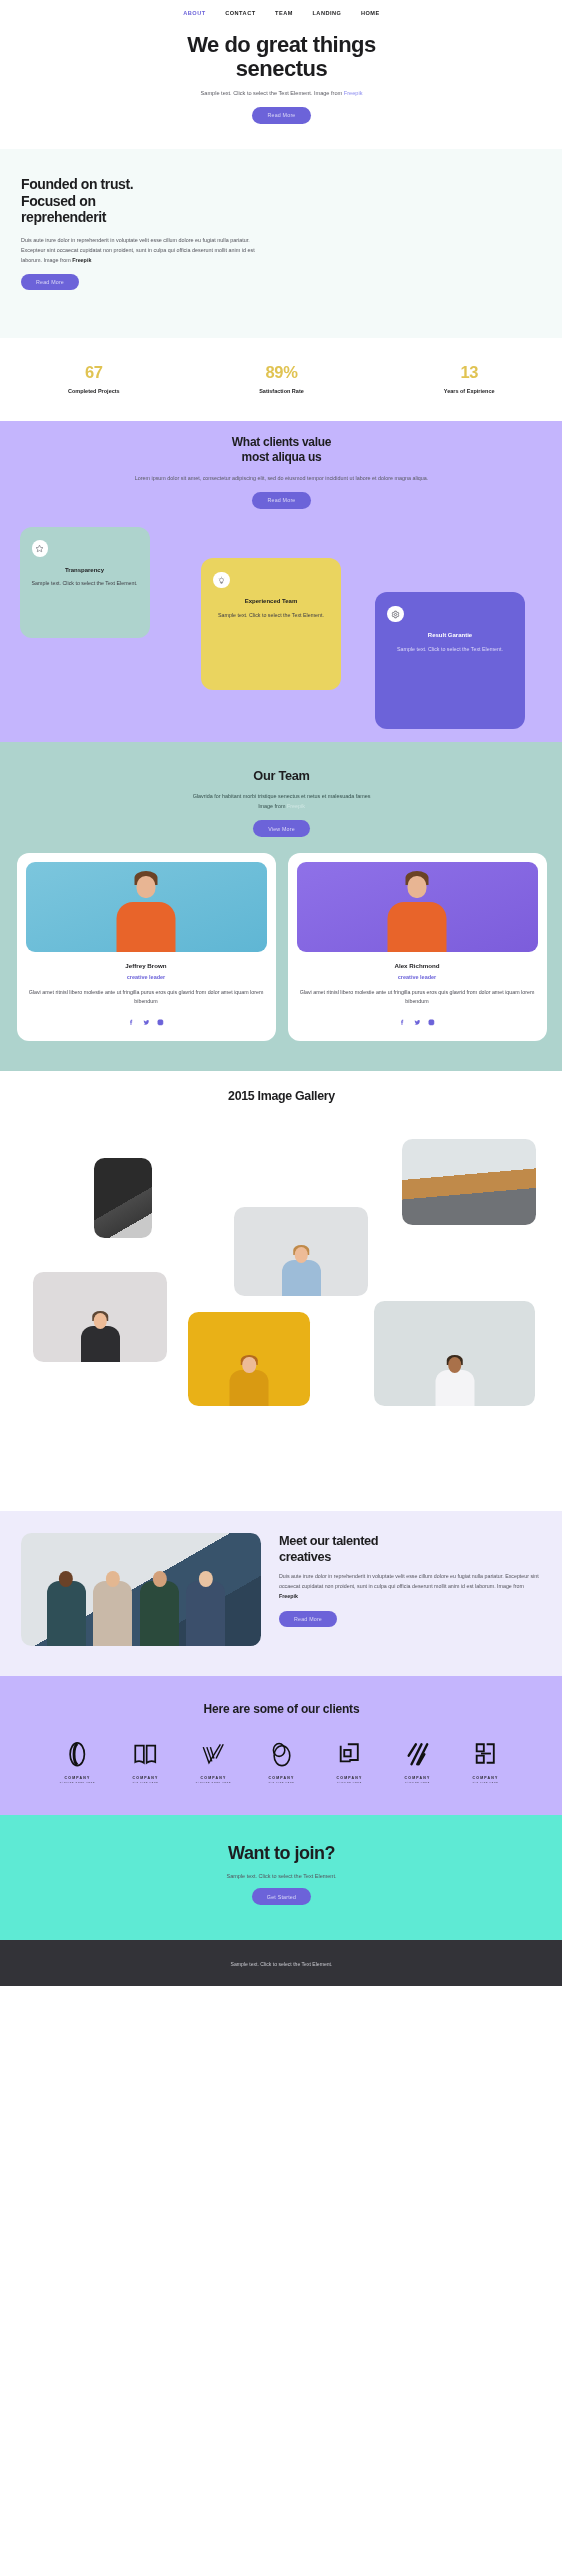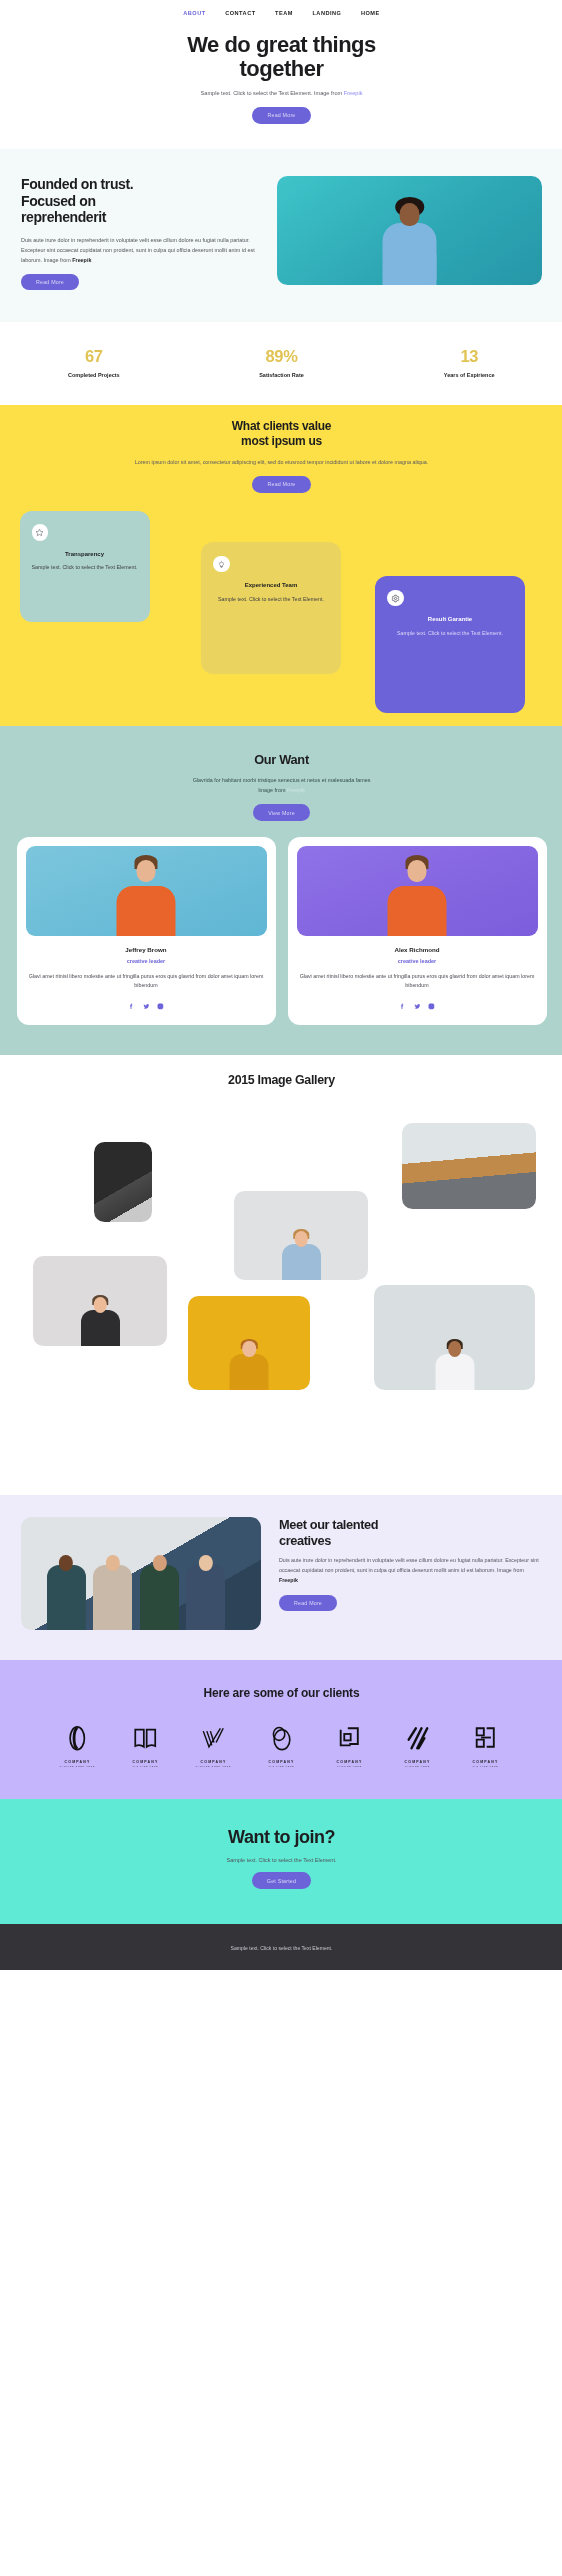--- a/index.html
+++ b/index.html
@@ -40,21 +40,21 @@
   }
   .sub a, .link { color:#8c8cf0; text-decoration:none; }
   .btn {
     display:inline-block; background:#6c63d9; color:#dcd9f7;
     font-size:5.3px; padding:5.3px 15px; border-radius:10.5px; margin-top:9px;
     border:none; cursor:pointer; font-family:inherit; letter-spacing:0.2px;
   }
 
   
   .founded { background:#f4faf9; padding:27px 0 31.5px; }
-  .founded-inner { display:flex; gap:16px; padding:0 21px; align-items:flex-start; }
+  .founded-inner { display:flex; gap:16px; padding:0 21px; align-items:flex-start;flex-direction:column; }
   .founded-left { width:240px; }
   .founded-left h2 {
     font-size:14px; line-height:1.18; font-weight:800; letter-spacing:-0.4px;
   }
   .founded-left p {
     font-size:5.4px; color:#54545c; line-height:1.85; margin-top:9px;
   }
   .founded-left p b { color:#1d1d1f; }
   .photo-card {
     flex:1; height:109px; border-radius:10.5px; overflow:hidden; position:relative;
@@ -73,21 +73,21 @@
   .pc-arm { position:absolute; bottom:0; width:12.8px; height:36px; background:#7fb6e0; border-radius:7.5px;}
   .pc-arm.l { left:3px; } .pc-arm.r { right:3px; }
 
   
   .stats { background:#fff; padding:25.5px 0 27px; display:flex;justify-content:flex-end; }
   .stat { flex:1; text-align:center; }
   .stat .num { font-size:16.5px; font-weight:800; color:#e0c352; letter-spacing:-0.4px; }
   .stat .lab { font-size:5.5px; font-weight:700; margin-top:6px; }
 
   
-  .values { background:#fde047; padding:13.5px 0 0; text-align:center; }
+  .values { background:#c4b5fd; padding:13.5px 0 0; text-align:center; }
   .values h2 { font-size:12px; font-weight:800; line-height:1.25; letter-spacing:-0.3px;
     display:inline-block; position:relative; }
   .values .hl { background:#ecd濃; }
   .values-hl { left:36px; top:-3px; width:89px; height:16.5px; background:#ecd35f; border-radius:8.3px; }
   .values p.desc { font-size:5.4px; color:#5a5a62; line-height:1.75; margin-top:9px; }
 
   .cards { position:relative; height:229px; margin-top:4.5px; }
   .vcard { position:absolute; border-radius:12px; padding:13.5px 12px; }
   .vcard .ico {
     width:16.5px; height:16.5px; border-radius:50%; background:#fff;
@@ -188,21 +188,21 @@
     <a href="#">TEAM</a>
     <a href="#">LANDING</a>
     <a href="#">HOME</a>
   </nav>
 
   <section class="hero">
     <div class="hilite-wrap">
       <span class="hl"></span>
       <h1>
         <span>We do great things</span><br>
-        <span>together</span>
+        <span>senectus</span>
       </h1>
     </div>
     <p class="sub">
       <span>Sample text. Click to select the Text Element. Image from </span><a href="#">Freepik</a>
     </p>
     <button class="btn">Read More</button>
   </section>
 
   <section class="founded">
     <div class="founded-inner">
@@ -242,21 +242,21 @@
       <div class="num">13</div>
       <div class="lab">Years of Expirience</div>
     </div>
   </section>
 
   <section class="values">
     <div class="hilite-wrap">
       <span class="hl values-hl"></span>
       <h2>
         <span>What clients value</span><br>
-        <span>most ipsum us</span>
+        <span>most aliqua us</span>
       </h2>
     </div>
     <p class="desc">Lorem ipsum dolor sit amet, consectetur adipiscing elit, sed do eiusmod tempor incididunt ut labore et dolore magna aliqua.</p>
     <button class="btn">Read More</button>
 
     <div class="cards">
       <div class="vcard c1">
         <div class="ico">
           <svg viewBox="0 0 24 24" fill="none" stroke="#6b6b73" stroke-width="1.6">
               <polygon points="12,3 14.9,9 21.3,9.8 16.6,14.2 17.9,20.6 12,17.4 6.1,20.6 7.4,14.2 2.7,9.8 9.1,9"></polygon>
@@ -281,21 +281,21 @@
               <path d="M19 12a7 7 0 0 0-.1-1.2l2-1.5-2-3.5-2.4 1a7 7 0 0 0-2-1.2L14 3h-4l-.5 2.6a7 7 0 0 0-2 1.2l-2.4-1-2 3.5 2 1.5A7 7 0 0 0 5 12a7 7 0 0 0 .1 1.2l-2 1.5 2 3.5 2.4-1a7 7 0 0 0 2 1.2L10 21h4l.5-2.6a7 7 0 0 0 2-1.2l2.4 1 2-3.5-2-1.5A7 7 0 0 0 19 12z"></path>
             </svg>
         </div>
         <h3>Result Garantie</h3>
         <p>Sample text. Click to select the Text Element.</p>
       </div>
     </div>
   </section>
 
   <section class="team">
-    <h2>Our Want</h2>
+    <h2>Our Team</h2>
     <p class="lead">
       <span>Glavrida for habitant morbi tristique senectus et netus et malesuada fames</span><br>
       <span>Image from </span><a href="#" class="link">Freepik</a>
     </p>
     <button class="btn">View More</button>
 
     <div class="team-grid">
       <div class="tcard">
         <div class="tphoto one">
           <div class="tp-body"></div>

